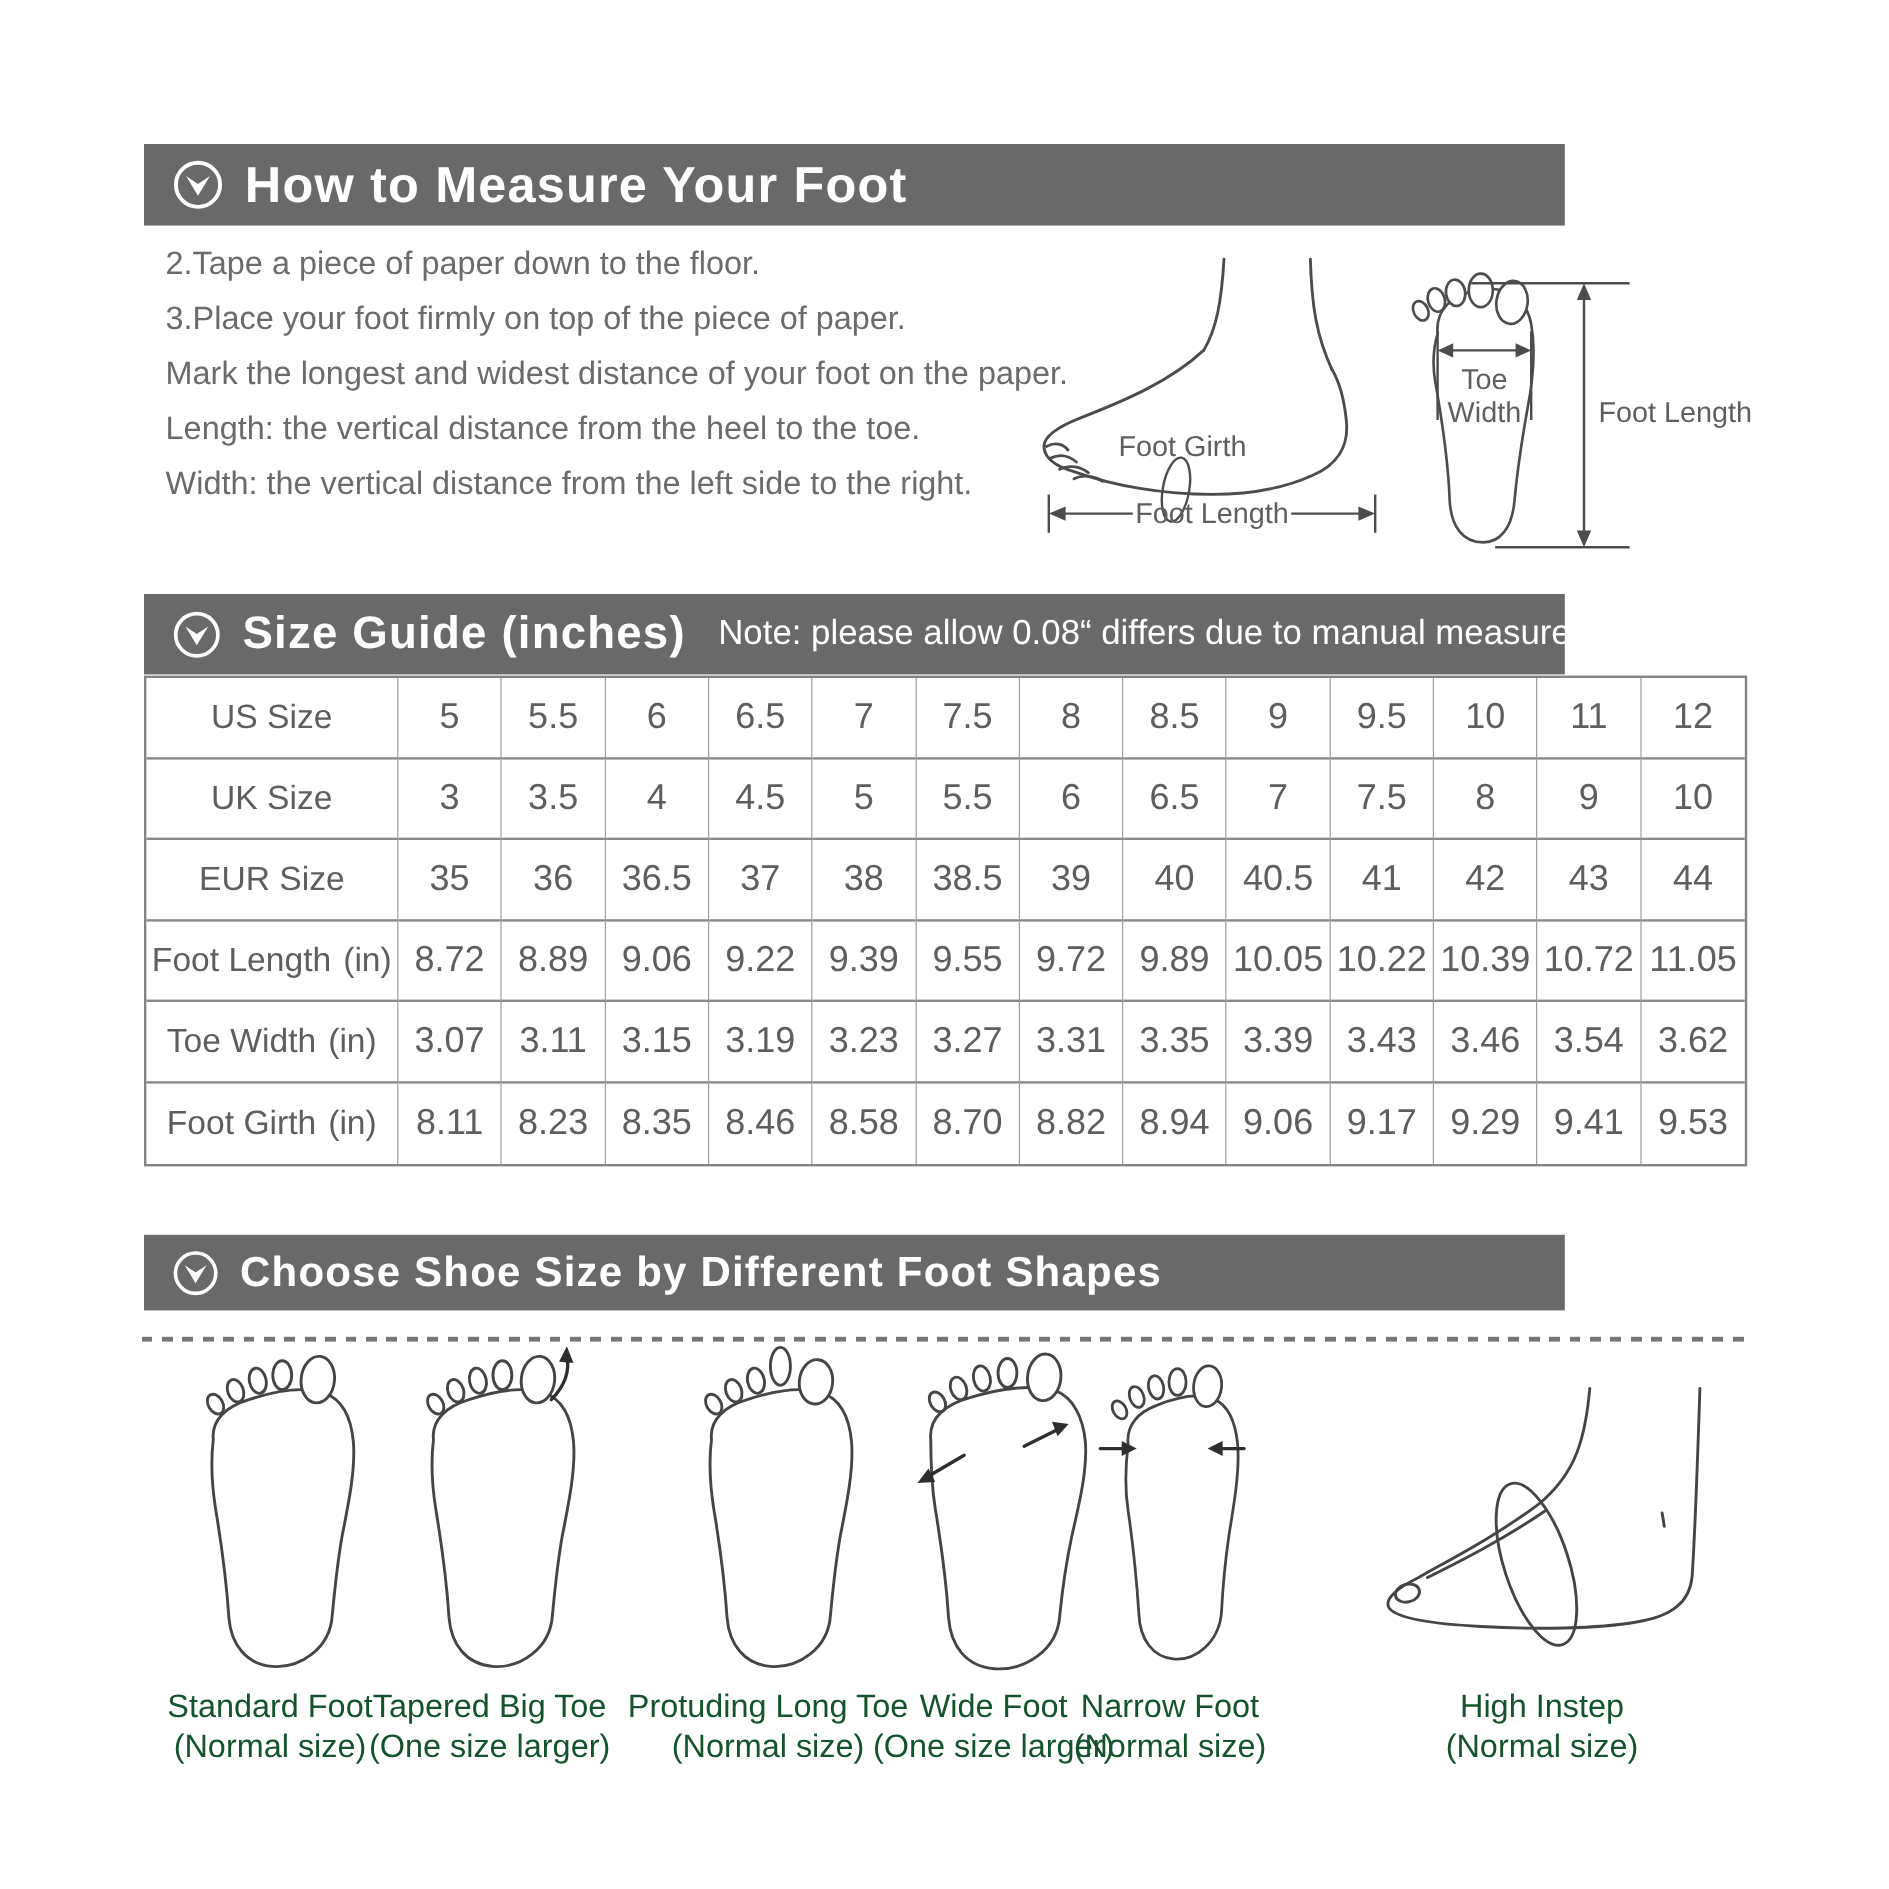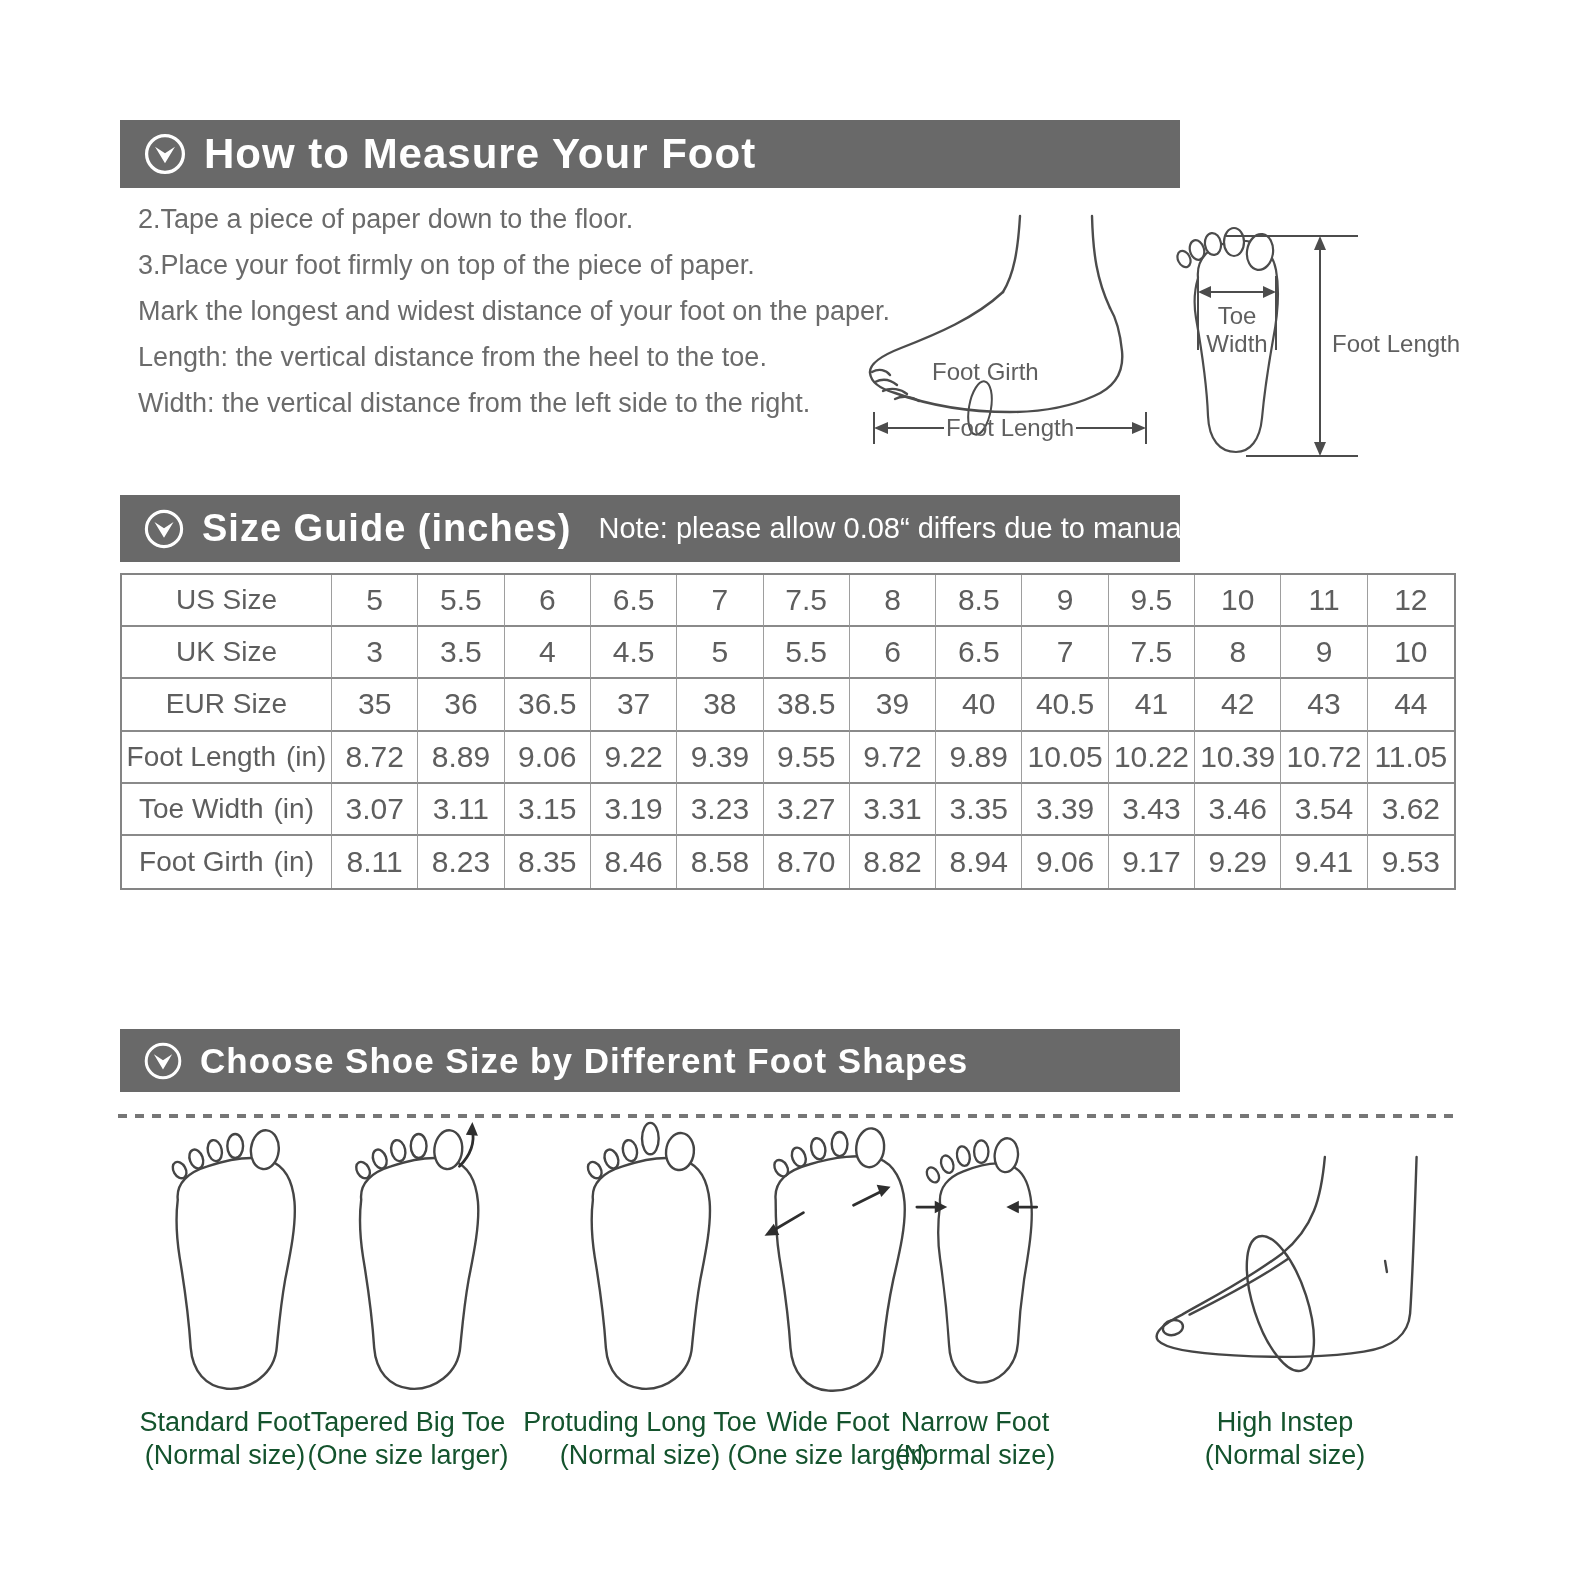--- a/index.html
+++ b/index.html
@@ -2,21 +2,21 @@
 <html><head>
 <meta charset="utf-8">
 <style>
   html,body { margin:0; padding:0; background:#ffffff; }
   .canvas {
     position:relative; width:1574px; height:1574px; background:#fff;
     font-family:"Liberation Sans", sans-serif; overflow:hidden;
   }
   
   .bar {
-    position:absolute; left:120px; width:1060px; background:#696969; color:#fff;
+    position:absolute; left:120px; width:1184px; background:#696969; color:#fff;
     display:flex; align-items:center; box-sizing:border-box; padding-left:22px;
   }
   .bar .hdr-icon { flex:0 0 auto; margin-right:16px; }
   .bar .bar-title { font-weight:bold; letter-spacing:1px; white-space:nowrap; }
   #bar-measure { top:120px; height:68px; }
   #bar-measure .bar-title { font-size:42px; }
   #bar-size { top:495px; height:67px; }
   #bar-size .bar-title { font-size:38px; }
   #bar-size .bar-note { font-size:29px; margin-left:27px; white-space:nowrap; font-weight:normal; }
   #bar-shapes { top:1029px; height:63px; }
@@ -30,24 +30,24 @@
   #measure-diagram { position:absolute; left:858px; top:212px; }
   #measure-diagram path, #measure-diagram ellipse { vector-effect:none; }
   .sketch { stroke:#4c4c4c; fill:none; stroke-width:2.4; stroke-linecap:round; stroke-linejoin:round; }
   .sketch-fill { stroke:#4c4c4c; fill:#ffffff; stroke-width:2.2; }
   .meas { stroke:#4c4c4c; fill:none; stroke-width:2; }
   .meas-head { fill:#4c4c4c; stroke:none; }
   .diag-text { fill:#5f5f5f; font-size:24px; font-family:"Liberation Sans",sans-serif; }
 
   
   #size-table {
-    position:absolute; left:120px; top:563px; width:1336px; height:317px;
+    position:absolute; left:120px; top:563px; width:1336px; height:409px;
     display:grid; grid-template-columns:210px repeat(13, 1fr);
     grid-template-rows:repeat(6, 1fr);
-    border:2px solid #848484; box-sizing:border-box; background:#fff;margin-top:10px;
+    border:2px solid #848484; box-sizing:border-box; background:#fff;
   }
   .cell {
     display:flex; align-items:center; justify-content:center;
     border-right:1px solid #9e9e9e; border-bottom:2px solid #8a8a8a;
     color:#5e5e5e; font-size:30px; white-space:nowrap;
   }
   .cell.label-cell { font-size:28px; }
   .cell .unit { margin-left:10px;text-align:center; }
   .cell.last-col { border-right:none; }
   .cell.last-row { border-bottom:none; }

